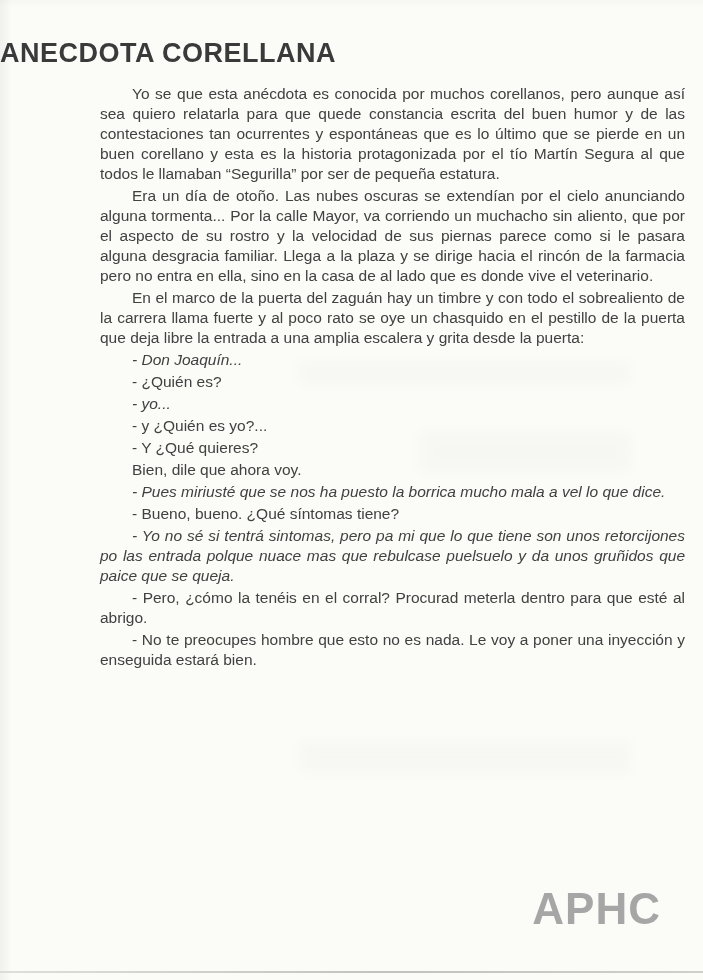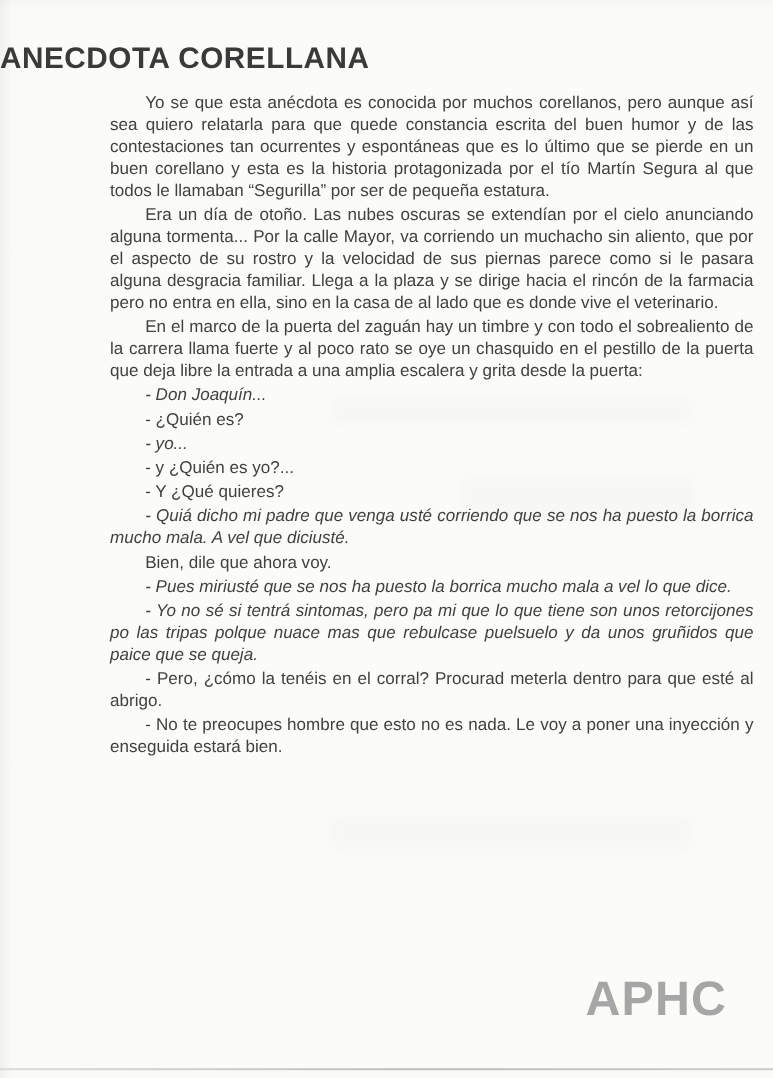--- a/index.html
+++ b/index.html
@@ -86,24 +86,24 @@
   <div class="body-text">
 
   <p class="para normal">Yo se que esta anécdota es conocida por muchos corellanos, pero aunque así sea quiero relatarla para que quede constancia escrita del buen humor y de las contestaciones tan ocurrentes y espontáneas que es lo último que se pierde en un buen corellano y esta es la historia protagonizada por el tío Martín Segura al que todos le llamaban “Segurilla” por ser de pequeña estatura.</p>
       <p class="para normal">Era un día de otoño. Las nubes oscuras se extendían por el cielo anunciando alguna tormenta... Por la calle Mayor, va corriendo un muchacho sin aliento, que por el aspecto de su rostro y la velocidad de sus piernas parece como si le pasara alguna desgracia familiar. Llega a la plaza y se dirige hacia el rincón de la farmacia pero no entra en ella, sino en la casa de al lado que es donde vive el veterinario.</p>
       <p class="para normal">En el marco de la puerta del zaguán hay un timbre y con todo el sobrealiento de la carrera llama fuerte y al poco rato se oye un chasquido en el pestillo de la puerta que deja libre la entrada a una amplia escalera y grita desde la puerta:</p>
       <p class="para italic">- Don Joaquín...</p>
       <p class="para normal">- ¿Quién es?</p>
       <p class="para italic">- yo...</p>
       <p class="para normal">- y ¿Quién es yo?...</p>
       <p class="para normal">- Y ¿Qué quieres?</p>
-      <p class="para italic">- Quiá dicho mi padre que venga usté corriendo que se nos ha puesto la borrica mucho mala. A vel que diciusté.</p>
       <p class="para normal">Bien, dile que ahora voy.</p>
       <p class="para italic">- Pues miriusté que se nos ha puesto la borrica mucho mala a vel lo que dice.</p>
-      <p class="para italic">- Yo no sé si tentrá sintomas, pero pa mi que lo que tiene son unos retorcijones po las tripas polque nuace mas que rebulcase puelsuelo y da unos gruñidos que paice que se queja.</p>
+      <p class="para normal">- Bueno, bueno. ¿Qué síntomas tiene?</p>
+      <p class="para italic">- Yo no sé si tentrá sintomas, pero pa mi que lo que tiene son unos retorcijones po las entrada polque nuace mas que rebulcase puelsuelo y da unos gruñidos que paice que se queja.</p>
       <p class="para normal">- Pero, ¿cómo la tenéis en el corral? Procurad  meterla dentro para que esté al abrigo.</p>
       <p class="para normal">- No te preocupes hombre que esto no es nada. Le voy a poner una inyección y enseguida estará bien.</p>
     </div>
 
   <div class="watermark">APHC</div>
 
   <div class="edge-line"></div>
 </div>
 
 </body></html>

